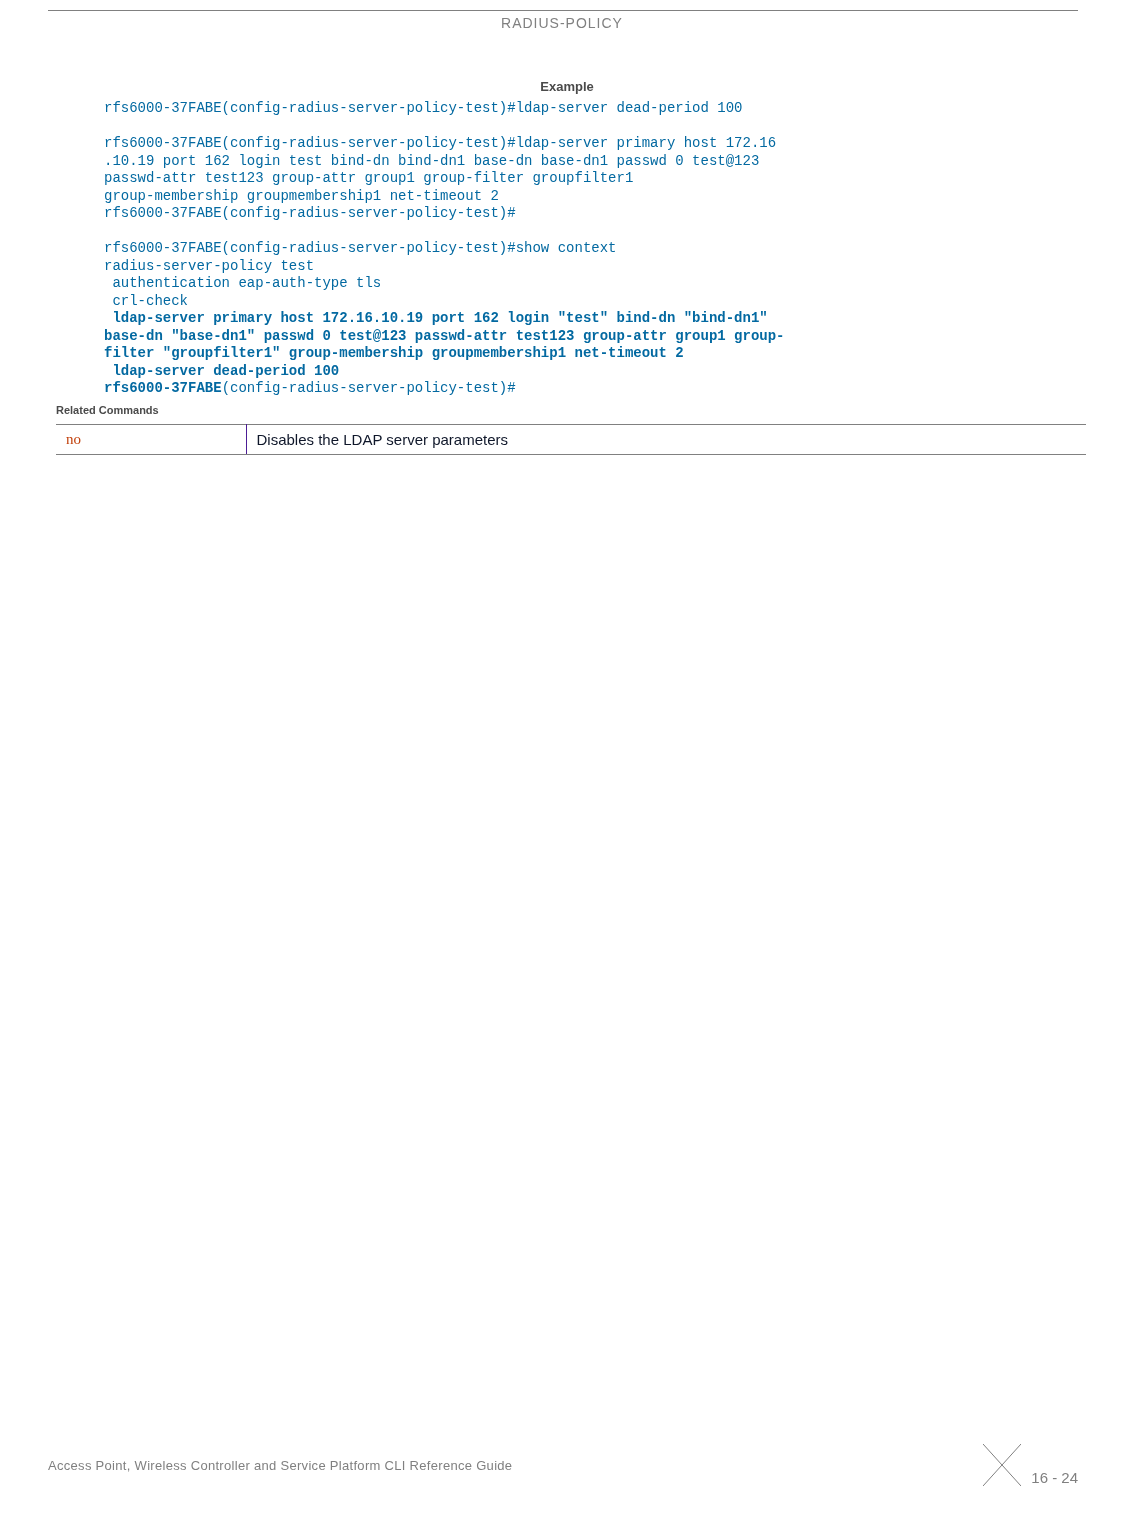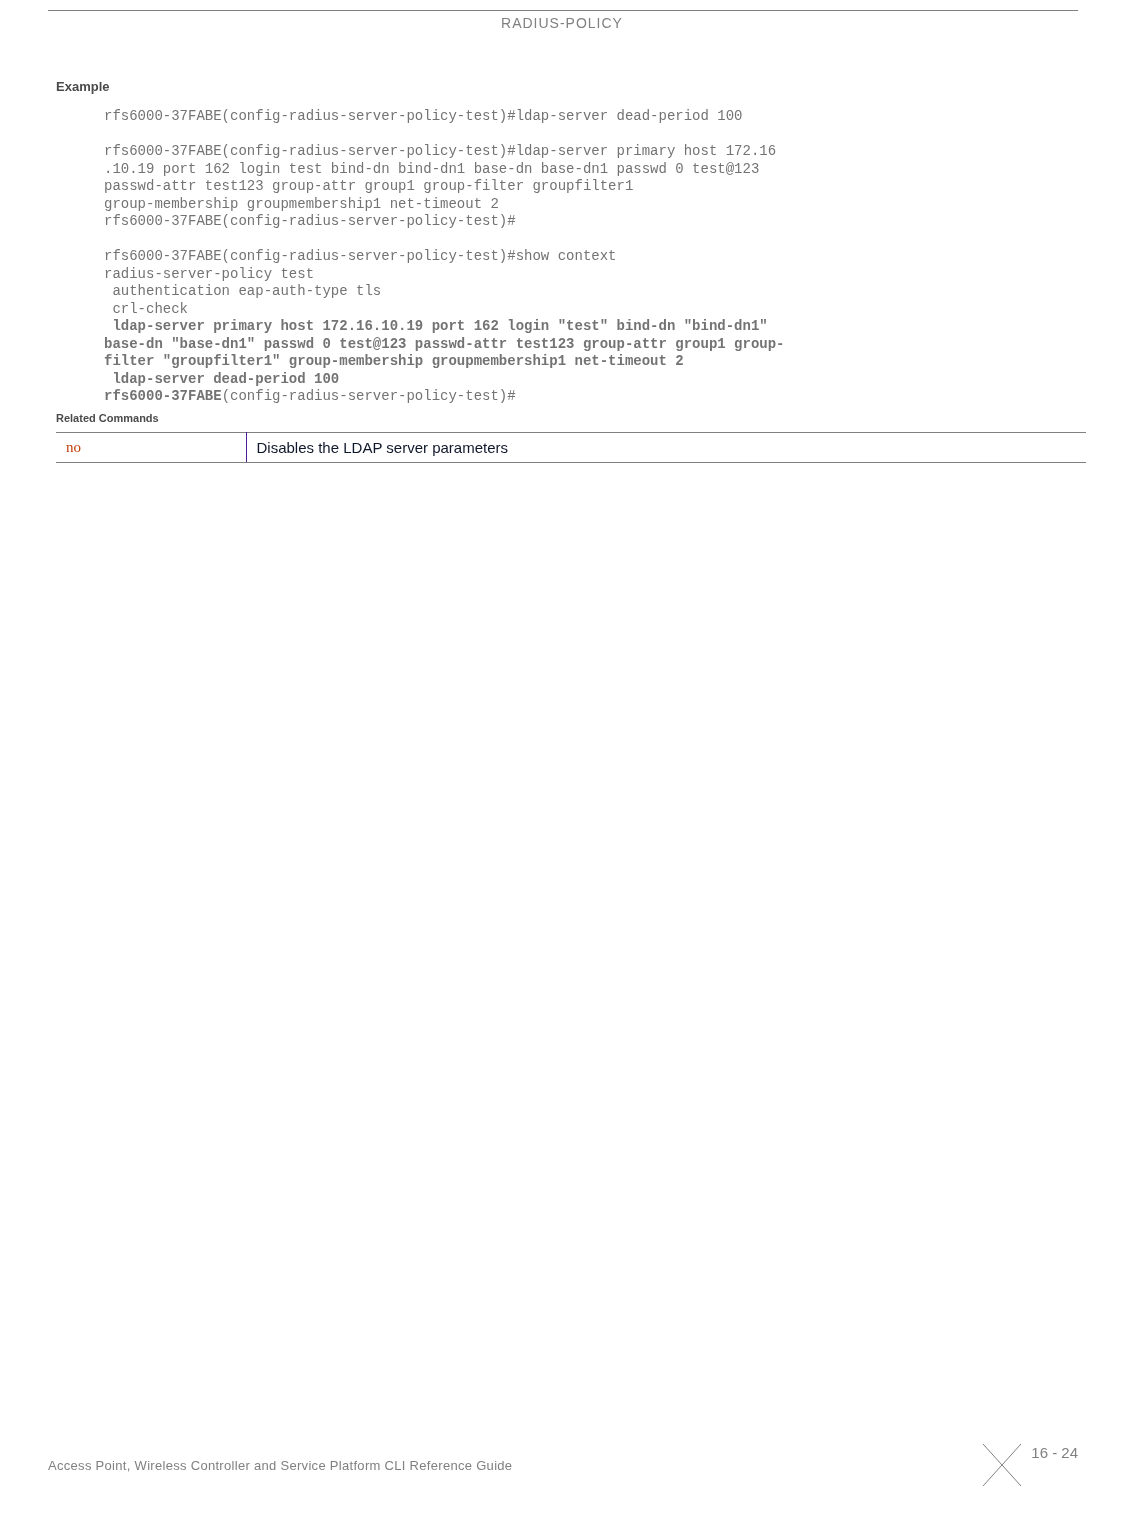--- a/index.html
+++ b/index.html
@@ -31,30 +31,31 @@
       letter-spacing: 1px;
       color: #808080;
       font-weight: 300;
       padding-right: 2px;
       margin-bottom: 48px;
     }
     .section-heading {
       font-size: 13px;
       font-weight: bold;
       color: #4a4a4a;
-      margin-bottom: 14px;
+      margin-bottom: 6px;
       margin-left: 8px;
+      text-align: center;
     }
     .code-block {
       font-family: "Courier New", Courier, monospace;
       font-size: 14px;
       white-space: pre;
       margin-left: 56px;
       margin-bottom: 4px;
-      color: #737373;
+      color: #0369a1;
       line-height: 1.25;
     }
     .code-bold {
       font-weight: bold;
     }
     .related-commands-heading {
       font-size: 11px;
       font-weight: bold;
       color: #4a4a4a;
       margin-left: 8px;
@@ -90,21 +91,21 @@
       justify-content: space-between;
       align-items: center;
     }
     .footer-text {
       font-size: 13px;
       color: #808080;
       letter-spacing: 0.3px;
     }
     .page-number-box {
       display: flex;
-      align-items: flex-start;
+      align-items: flex-end;
       gap: 10px;
     }
     .page-number {
       font-size: 15px;
       color: #808080;
     }
     .crossed-box {
       width: 38px;
       height: 42px;
       position: relative;

